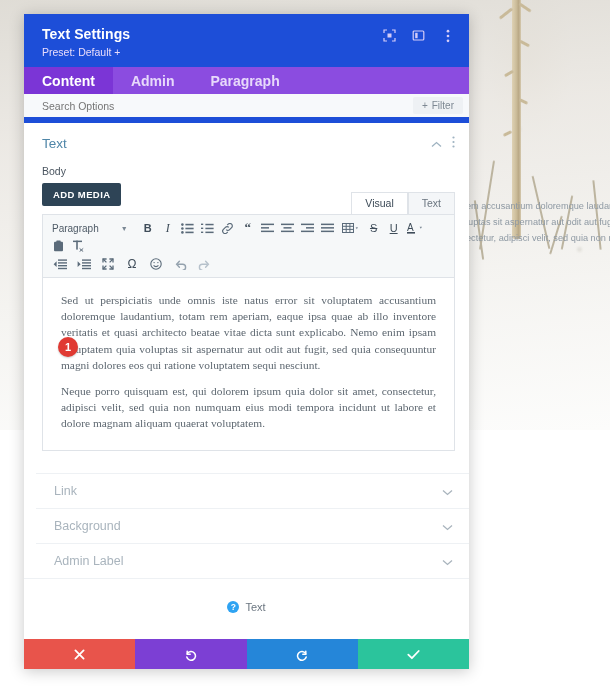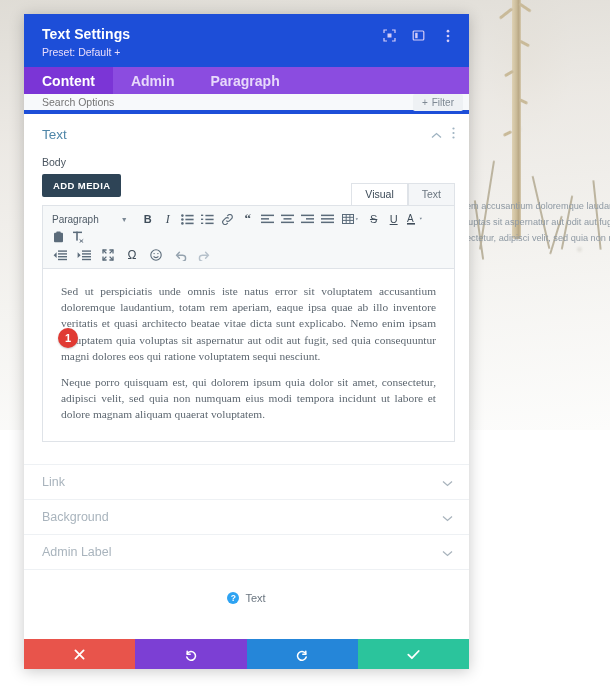--- a/index.html
+++ b/index.html
@@ -84,21 +84,21 @@
   .hdr-icons svg { display:block; }
 
   .tabs { background: #8b4ce0; display:flex; height: 27px; }
   .tab {
     font-size: 14px; color: #e7d9fb; padding: 0 18px;
     display:flex; align-items:center; cursor:pointer;font-weight:bold;
   }
   .tab.active { background: #7b35d6; color: #fff; }
 
   .searchbar {
-    height: 20px; background: #f7f9fb; border-bottom: 4px solid #1d4ed8;
+    height: 29px; background: #f7f9fb; border-bottom: 6px solid #1d4ed8;
     display:flex; align-items:center; justify-content: space-between;
     padding: 0 6px 0 18px;
   }
   .search-input {
     border:0; background: transparent; outline:none;
     font-family:"Liberation Sans", sans-serif; font-size: 10.5px; color:#9aa4ae;
     width: 300px;
   }
   .filter-btn {
     background:#eef1f4; color:#7d8893; font-size:10px;
@@ -165,20 +165,21 @@
     background: #e03a33; color:#fff; font-size: 11px; font-weight: bold;
     display:flex; align-items:center; justify-content:center;
     z-index: 5; box-shadow: 0 1px 2px rgba(0,0,0,.2);
   }
 
   .acc-row {
     border-top: 1px solid #eef1f4;
     padding: 0 16px 0 18px; height: 35px;
     display:flex; align-items:center; justify-content: space-between;
     cursor: pointer;
+    margin-left: 12px;
   }
   .acc-title { font-size: 12.5px; color: #a9b4bd; }
   .acc-caret { color:#a9b4bd; }
 
   .help-row {
     border-top: 1px solid #eef1f4;
     display:flex; align-items:center; justify-content:center;
     gap: 6px; padding: 22px 0 0 0;
   }
   .help-icon {

